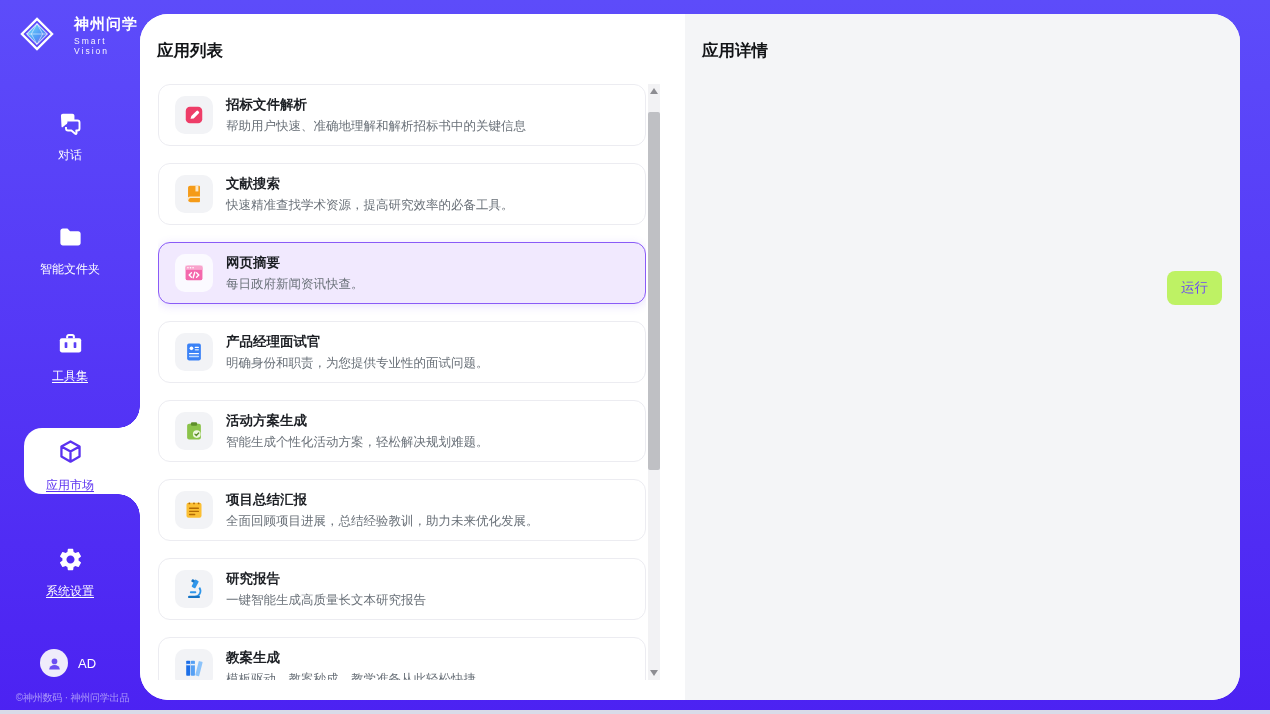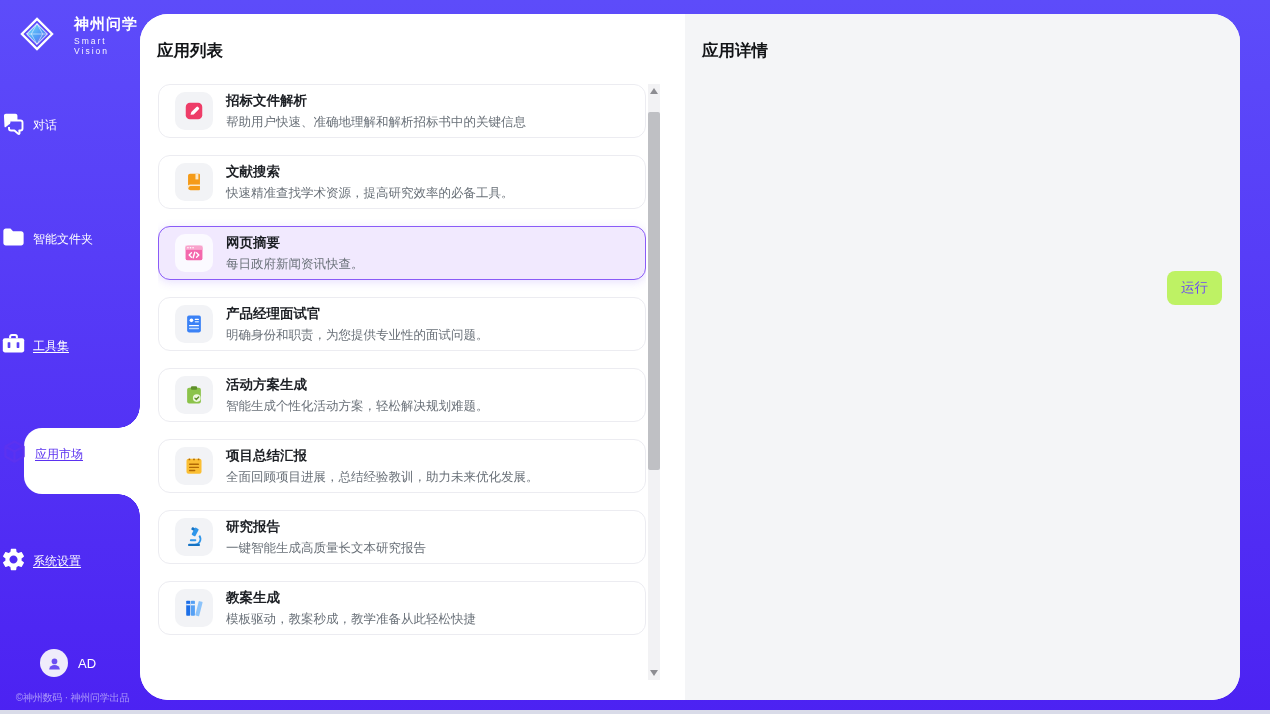--- a/index.html
+++ b/index.html
@@ -6,21 +6,21 @@
   html,body { width:1270px; height:714px; font-family:"Liberation Sans","DejaVu Sans",sans-serif; }
   .viewport { position:relative; width:1270px; height:714px; overflow:hidden;
               background:linear-gradient(180deg,#5d4cfa 0%,#4c22f2 100%); }
   .bottom-strip { position:absolute; left:0; right:0; bottom:0; height:4px; background:#d9dbe8; z-index:60; }
 
   
   .sidebar { position:absolute; left:0; top:0; width:140px; height:714px; z-index:5; color:#fff; }
   .logo { position:absolute; top:15px; left:20px; display:flex; align-items:center; gap:20px; }
   .logo-text .cn { font-size:15px; font-weight:bold; letter-spacing:1px; }
   .logo-text .en { font-size:8.5px; letter-spacing:2px; margin-top:2px; opacity:.95; }
-  .nav-item { position:absolute; left:0; width:140px; display:flex; flex-direction:row; align-items:center; gap:6px; cursor:pointer; z-index:6; }
+  .nav-item { position:absolute; left:0; width:140px; display:flex; flex-direction:column; align-items:center; gap:6px; cursor:pointer; z-index:6; }
   .nav-label { font-size:12px; color:#fff; }
   .nav-label.u { text-decoration:underline; text-underline-offset:2px; }
   .nav-item.active .nav-label { color:#5b32f0; }
   .blob { position:absolute; left:24px; right:0; top:428px; height:66px; background:#fff; border-radius:18px 0 0 18px; z-index:5; }
   .blob::before { content:''; position:absolute; top:-22px; right:0; width:22px; height:22px;
                   background:radial-gradient(circle at 0 0, rgba(0,0,0,0) 21.5px, #fff 22px); }
   .blob::after  { content:''; position:absolute; bottom:-22px; right:0; width:22px; height:22px;
                   background:radial-gradient(circle at 0 100%, rgba(0,0,0,0) 21.5px, #fff 22px); }
   .user-row { position:absolute; top:649px; left:40px; display:flex; align-items:center; gap:10px; z-index:6; }
   .avatar { width:28px; height:28px; border-radius:50%; background:#efecfb; display:flex; align-items:center; justify-content:center; }
@@ -28,21 +28,21 @@
   .copyright { position:absolute; bottom:9px; left:0; width:140px; text-align:center; padding-left:5px;
                font-size:10px; color:rgba(255,255,255,.5); letter-spacing:-.2px; white-space:nowrap; z-index:6; }
 
   
   .panel { position:absolute; left:140px; top:14px; right:30px; bottom:14px; background:#fff;
            border-radius:28px; overflow:hidden; display:flex; z-index:4;justify-content:flex-end; }
   .list-pane { position:relative; width:545px; background:#fff; flex:none; }
   .pane-title { position:absolute; top:26px; left:17px; font-size:16.5px; font-weight:bold; color:#121417; }
 
   .cards { position:absolute; top:70px; left:18px; width:488px; height:596px; overflow:hidden; }
-  .card { display:flex; align-items:center; gap:13px; height:54px; margin-bottom:17px; padding-left:16px;
+  .card { display:flex; align-items:center; gap:13px; height:62px; margin-bottom:17px; padding-left:16px;
           border:1px solid #ececf1; border-radius:12px; background:#fff; cursor:pointer; }
   .card.selected { background:#f1e9fe; border:1.5px solid #8a5bf7; box-shadow:0 2px 10px rgba(122,80,250,.18); }
   .icon-box { width:38px; height:38px; border-radius:10px; background:#f2f3f6; display:flex; align-items:center; justify-content:center; flex:none; }
   .card.selected .icon-box { background:#fbfaff; }
   .card-title { font-size:13.5px; font-weight:bold; color:#1c1f24; margin-bottom:4px; }
   .card-desc { font-size:12.5px; color:#697078; }
 
   
   .scrollbar { position:absolute; top:70px; left:508px; width:12px; height:596px; background:#f2f2f4; }
   .sb-btn { position:absolute; left:0; width:12px; height:14px; display:flex; align-items:center; justify-content:center; cursor:pointer; }

